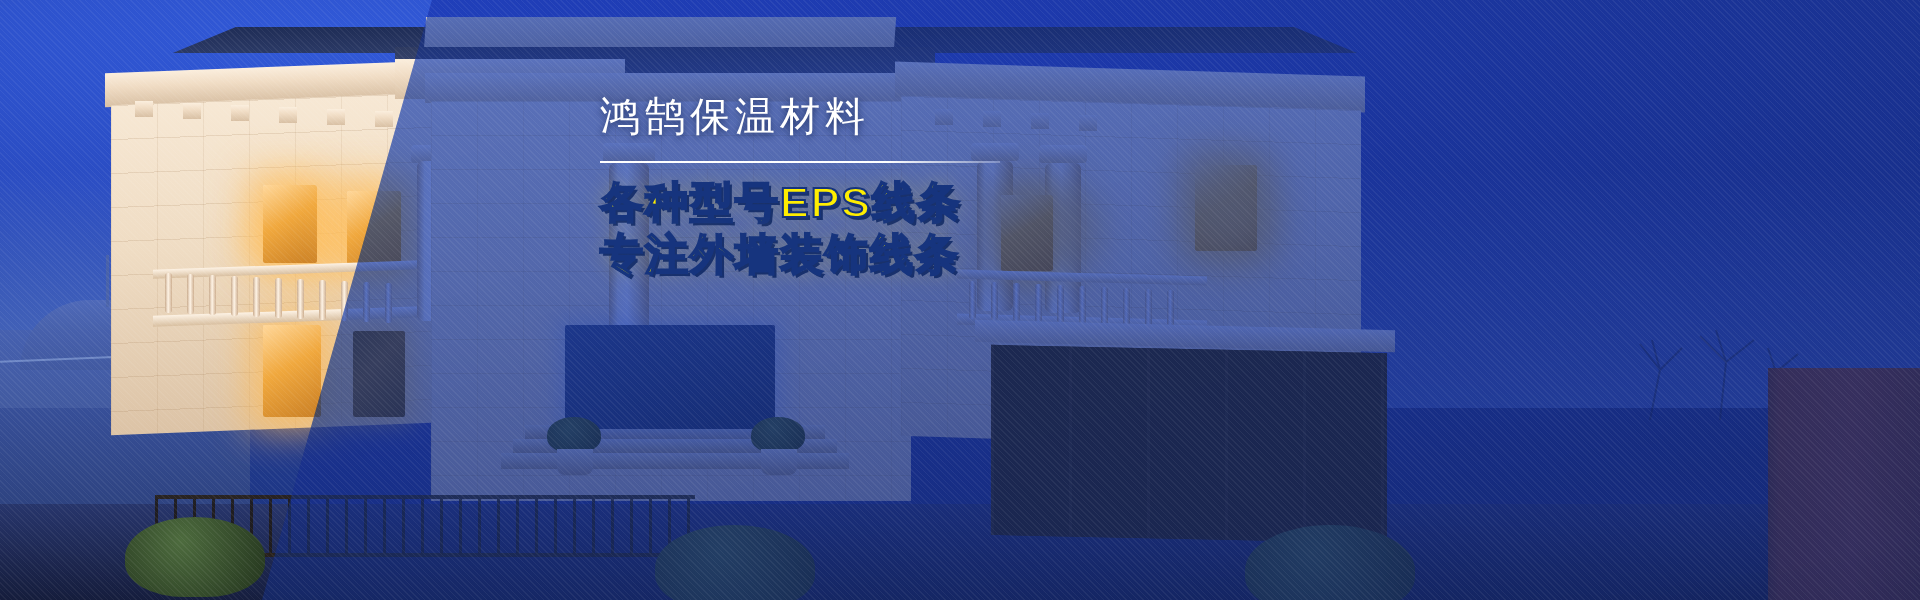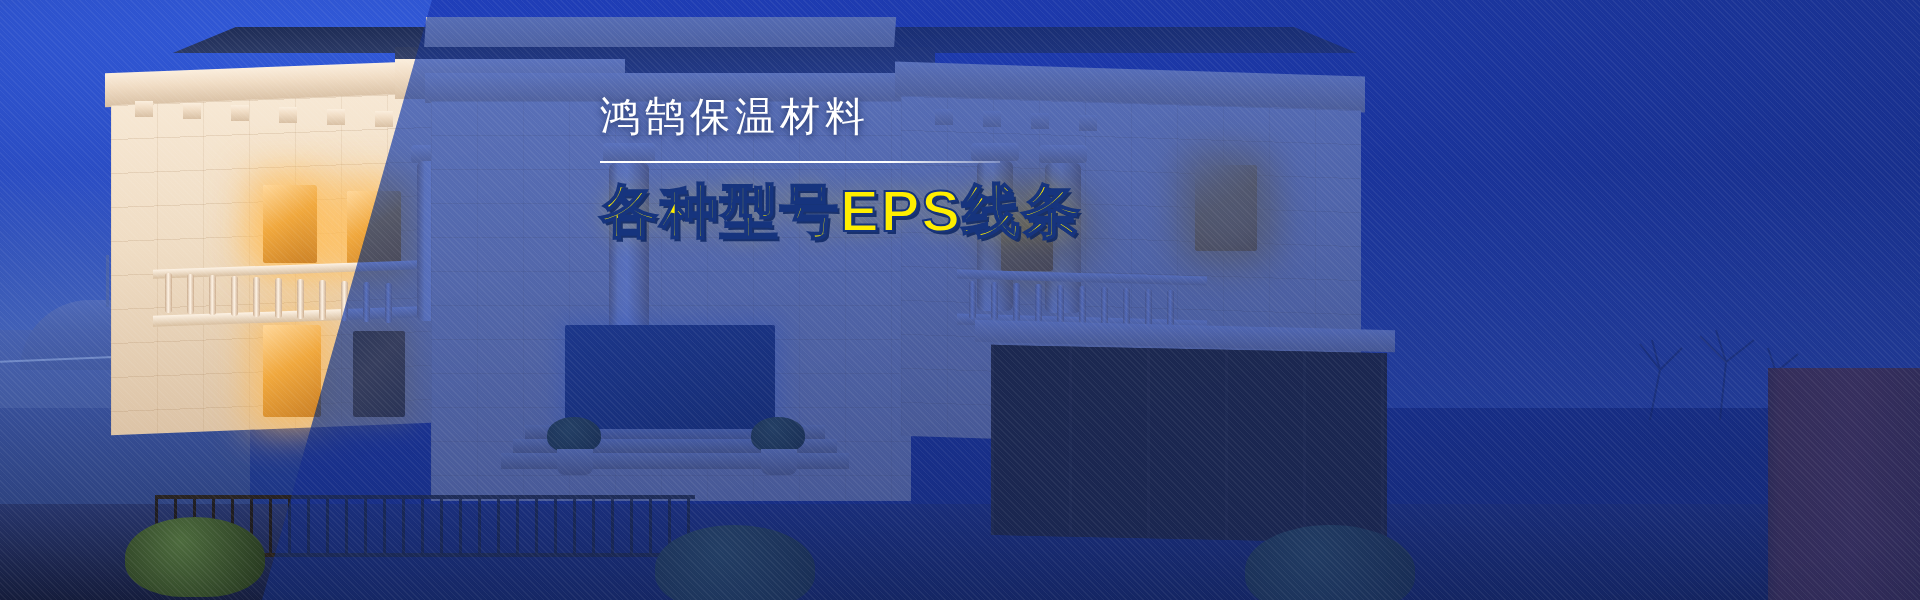--- a/index.html
+++ b/index.html
@@ -82,21 +82,21 @@
   .halftone{position:absolute;inset:0;pointer-events:none;
     background:repeating-linear-gradient(45deg, rgba(255,255,255,.055) 0 1px, rgba(0,0,0,0) 1px 4px);}
   .vignette{position:absolute;inset:0;pointer-events:none;
     background:radial-gradient(130% 110% at 50% 45%, rgba(0,0,0,0) 55%, rgba(0,0,0,.30) 100%);}
   
   .textblock{position:absolute;left:560px;top:96px;width:1000px;margin-left:40px;}
   .brand{color:#ffffff;font-size:40px;letter-spacing:5px;font-weight:400;
     line-height:1;text-shadow:0 2px 7px rgba(10,25,70,.75);}
   .divider{width:400px;height:2px;margin:25px 0 18px 0;
     background:linear-gradient(to right,#ffffff 0%,#ffffff 72%,rgba(255,255,255,.25) 100%);}
-  .headline{color:#ffee00;font-size:58px;font-weight:bold;letter-spacing:2px;line-height:1.02;
+  .headline{color:#ffee00;font-size:43px;font-weight:bold;letter-spacing:2px;line-height:1.02;
     -webkit-text-stroke:2px #16347e;
     text-shadow:3px 3px 0 rgba(12,38,100,.85), 0 0 22px rgba(255,215,0,.30);}
   .headline.l2{margin-top:8px;}
   .tagline{margin-top:34px;color:#ffffff;font-size:30px;letter-spacing:4px;font-weight:400;
     text-shadow:0 2px 7px rgba(10,25,70,.8);}
 </style>
 </head>
 <body>
 
 <div id="banner">
@@ -231,15 +231,16 @@
   <div class="overlay-panel2"></div>
   <div class="overlay-edge"></div>
 
   <div class="halftone"></div>
   <div class="vignette"></div>
 
   <div class="textblock">
     <div class="brand">鸿鹄保温材料</div>
     <div class="divider"></div>
     <div class="headline">各种型号EPS线条</div>
+    <div class="headline l2">专注外墙装饰线条</div>
   </div>
 
 </div>
 
 </body></html>

